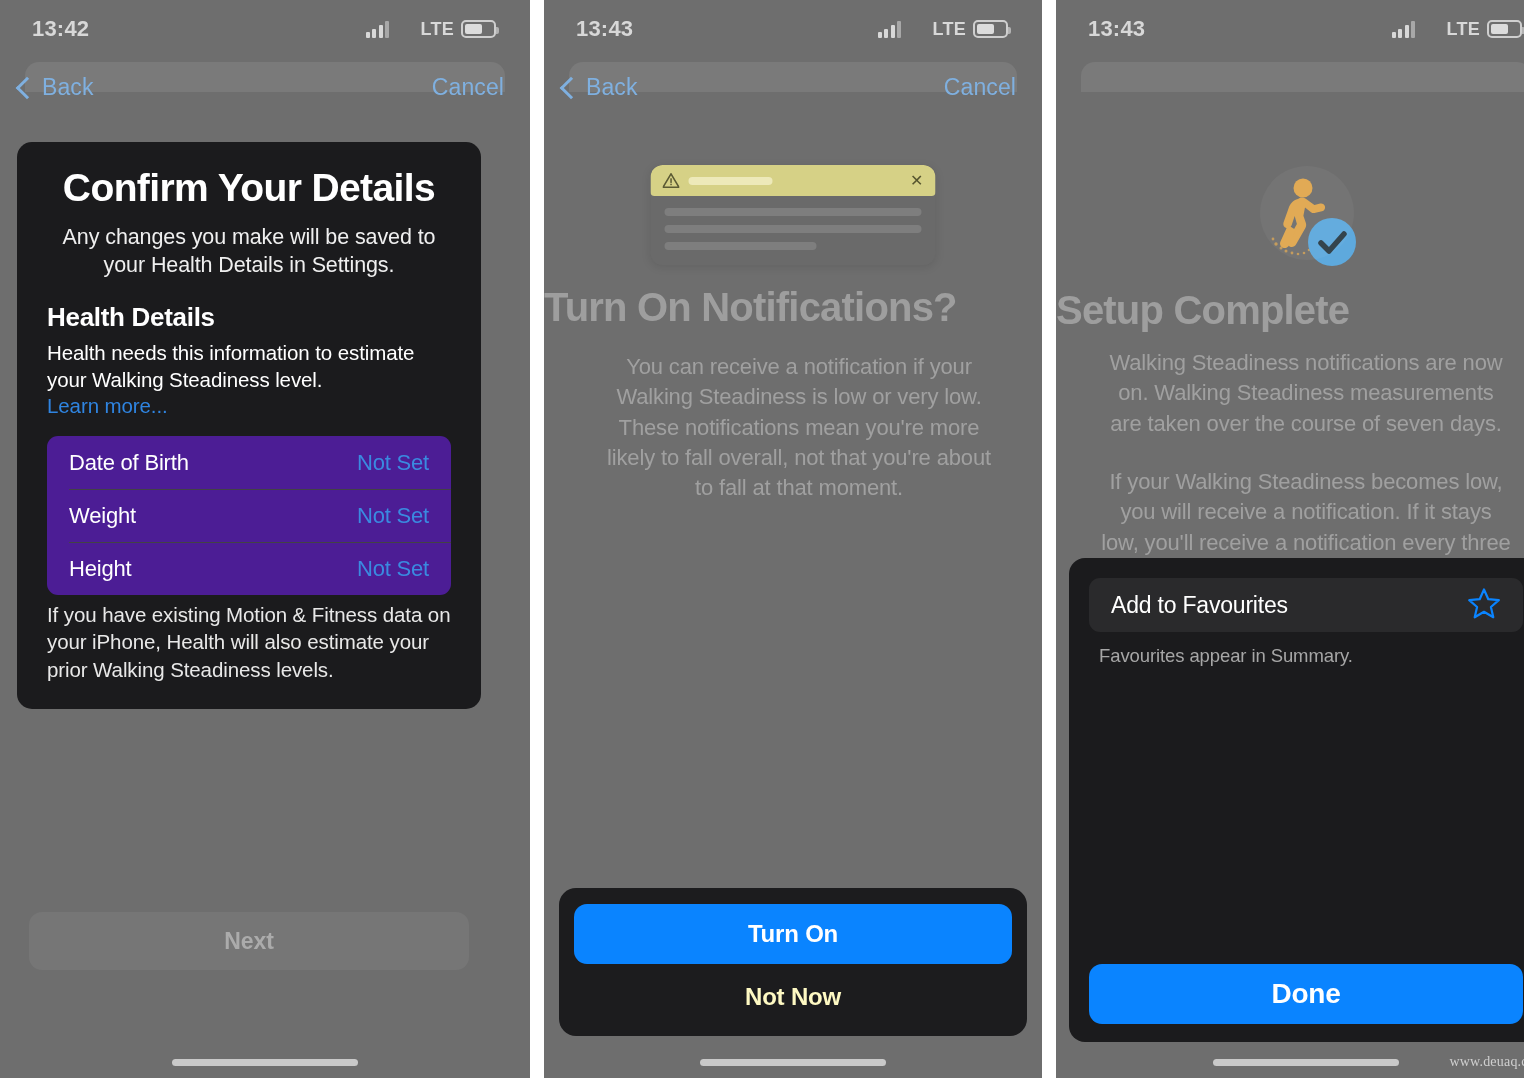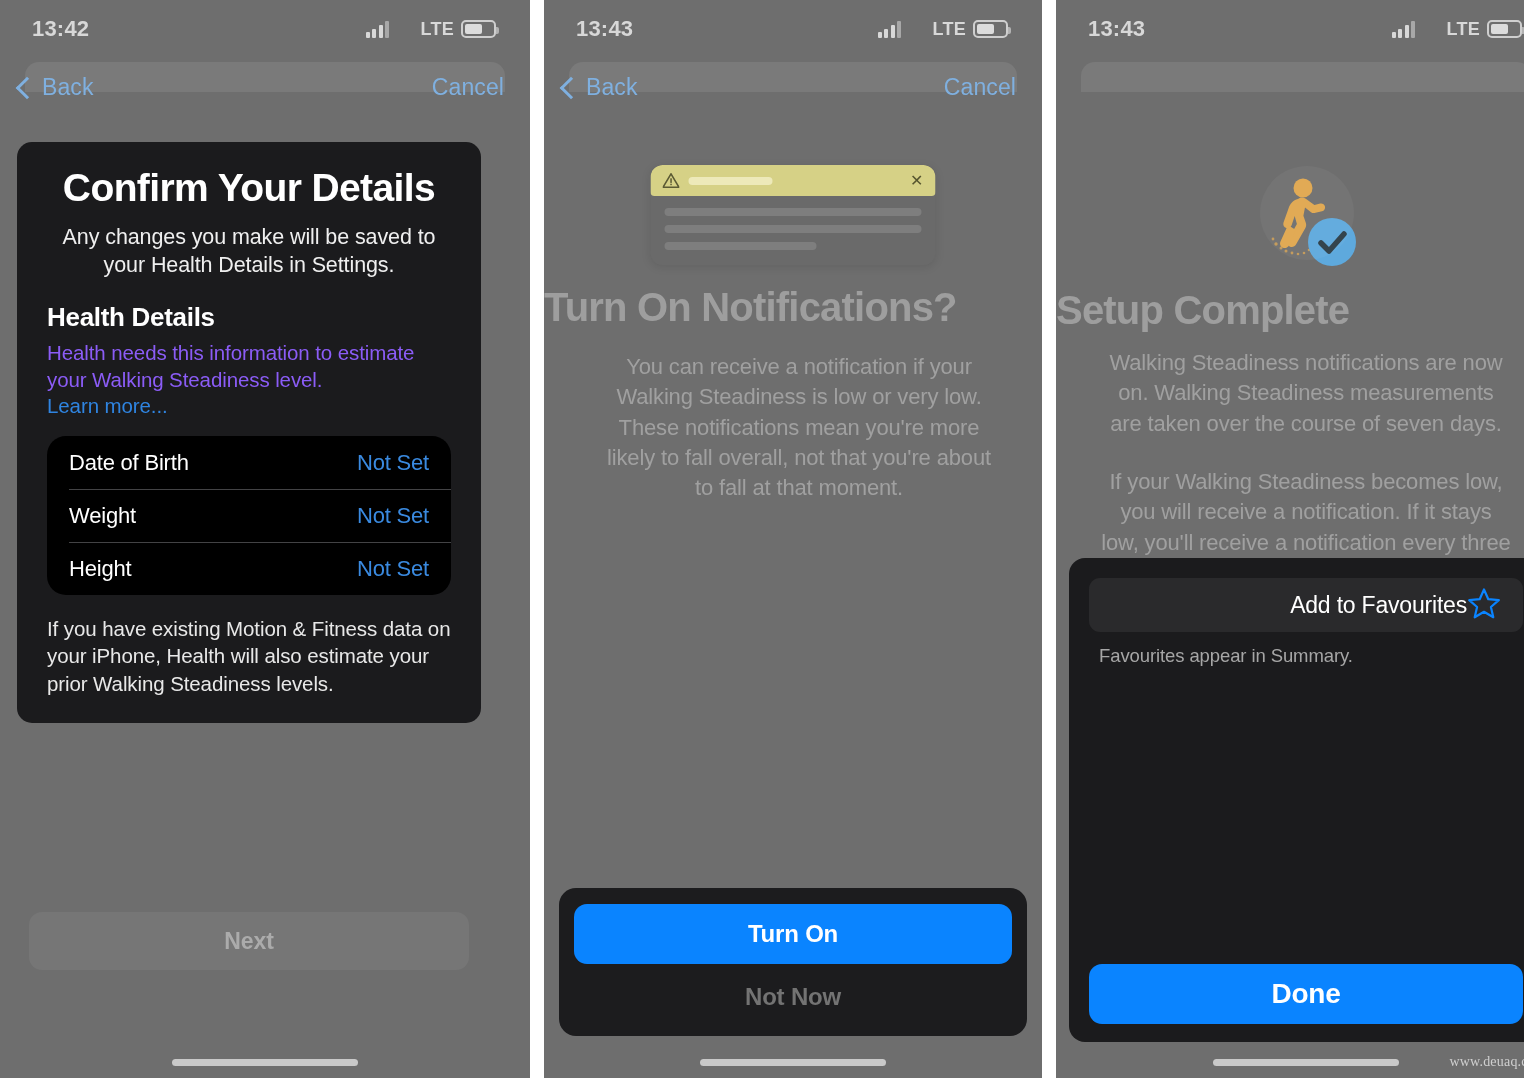--- a/index.html
+++ b/index.html
@@ -184,38 +184,38 @@
     letter-spacing: -0.1px;
   }
   .sec-head {
     color: #ffffff;
     font-size: 26px;
     font-weight: 700;
     letter-spacing: -0.3px;
     margin: 0 0 6px 0;
   }
   .sec-body {
-    color: #8b5cf6;
+    color: #ffffff;
     font-size: 20.5px;
     line-height: 1.33;
     margin: 0;
     letter-spacing: -0.1px;
   }
   .learn-more {
     display: inline-block;
     color: #2f84e0;
     font-size: 20.5px;
     margin: 1px 0 18px 0;
     letter-spacing: -0.1px;
   }
   .detail-list {
-    background: #000000;
-    border-radius: 19px;
+    background: #4c1d95;
+    border-radius: 11px;
     overflow: hidden;
-    margin-bottom: 20px;
+    margin-bottom: 6px;
   }
   .detail-row {
     display: flex;
     align-items: center;
     justify-content: space-between;
     padding: 0 22px;
     height: 53px;
     position: relative;
   }
   .detail-row + .detail-row::before {
@@ -373,21 +373,21 @@
     box-sizing: border-box;
   }
   .btn-text {
     display: flex;
     align-items: center;
     justify-content: center;
     width: 100%;
     height: 66px;
     background: transparent;
     border: none;
-    color: #737373;
+    color: #fef9c3;
     font-family: inherit;
     font-size: 24px;
     font-weight: 700;
     letter-spacing: -0.2px;
   }
 
   
   .walk-icon-wrap {
     position: absolute;
     top: 166px;
@@ -417,21 +417,21 @@
     box-sizing: border-box;
     display: flex;
     flex-direction: column;
   }
   .fav-row {
     background: #2a2a2c;
     border-radius: 11px;
     height: 54px;
     display: flex;
     align-items: center;
-    justify-content: flex-end;
+    justify-content: space-between;
     padding: 0 22px;
   }
   .fav-label {
     color: #ffffff;
     font-size: 23px;
     letter-spacing: -0.2px;
   }
   .fav-note {
     color: #a6a6a6;
     font-size: 18.5px;

